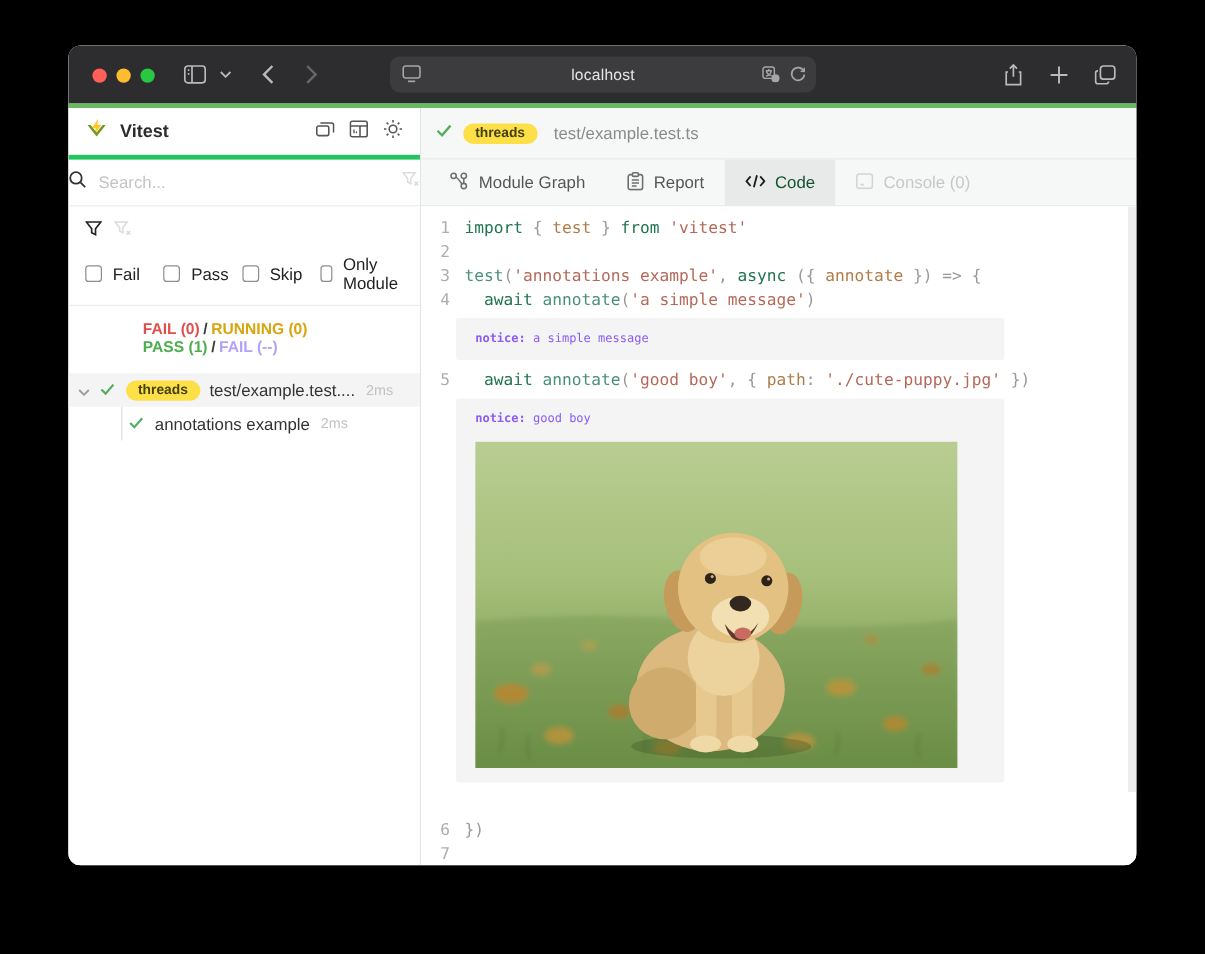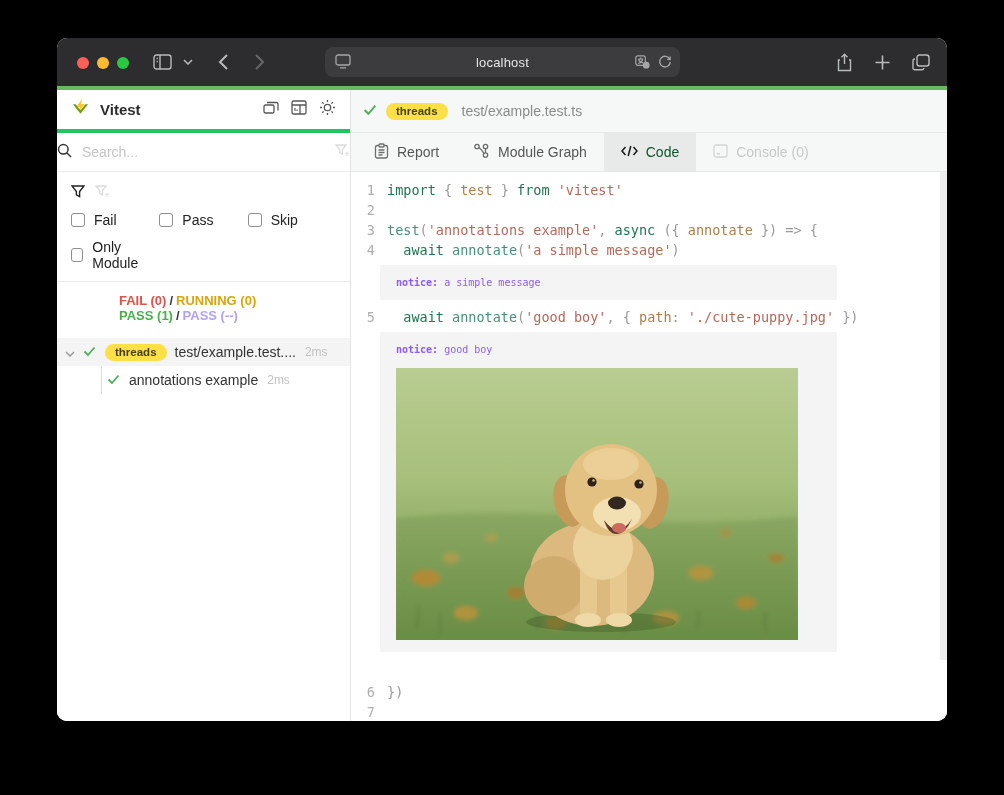--- a/index.html
+++ b/index.html
@@ -36,21 +36,21 @@
   .sb-hicons { display:flex; gap:12px; color:#555; align-items:center; }
 
   .sb-search { height:39px; border-bottom:1px solid #ececec; display:flex; align-items:center; padding:0 0; gap:10px; }
   .sb-search input { border:0; outline:0; flex:1; font-size:14px; color:#333; font-family:"Liberation Sans",sans-serif; background:transparent; }
   .sb-search input::placeholder { color:#c4c4c4; }
 
   .sb-filter { padding:12px 14px 10px; border-bottom:1px solid #ececec; }
   .filt-head { display:flex; align-items:center; gap:10px; margin-bottom:10px; color:#222; }
   .filt-title { font-size:14px; font-weight:700; flex:1; }
   .faint { color:#dcdcdc; }
-  .filt-grid { display:grid; grid-template-columns:1fr 1fr 1fr; row-gap:11px; }
+  .filt-grid { display:grid; grid-template-columns:1fr 1fr 1fr 1fr; row-gap:11px; }
   .chk { display:flex; align-items:center; gap:9px; font-size:14px; color:#222; cursor:default; }
   .chk .box { width:14px; height:14px; border:1.5px solid #8e8e8e; border-radius:3px; background:#fff; }
 
   .sb-status { padding:11px 0 8px 62px; font-size:13px; font-weight:700; line-height:15px; }
   .st-fail { color:var(--fail-red); } .st-run { color:var(--running-amber); }
   .st-pass { color:var(--pass-green); } .st-skip { color:var(--skip-purple); }
   .st-sep { color:#3a3a3a; padding:0 3px; }
 
   .sb-tree { margin-top:7px; }
   .trow { position:relative; height:28px; display:flex; align-items:center; font-size:14px; color:#333; padding-left:8px; }
@@ -260,21 +260,21 @@
                 <span>Only Module</span>
               </label>
             </div>
         </div>
 
         <div class="sb-status">
           <div>
             <span class="st-fail">FAIL (0)</span><span class="st-sep">/</span><span class="st-run">RUNNING (0)</span>
           </div>
           <div>
-            <span class="st-pass">PASS (1)</span><span class="st-sep">/</span><span class="st-skip">PASS (--)</span>
+            <span class="st-pass">PASS (1)</span><span class="st-sep">/</span><span class="st-skip">FAIL (--)</span>
           </div>
         </div>
 
         <div class="sb-tree">
           <div class="trow sel">
             <span class="chev">
               <svg width="10" height="6" viewBox="0 0 10 6" fill="none" stroke="currentColor" stroke-width="1.5">
                   <path d="M1 1 L5 5 L9 1"></path>
                 </svg>
             </span>
@@ -305,42 +305,42 @@
           <span>
             <svg width="14" height="12" viewBox="0 0 13 11" fill="none" stroke="#52ad5e" stroke-width="1.8">
                 <path d="M1.5 5.5 L5 9 L11.5 1.5"></path>
               </svg>
           </span>
           <span class="badge">threads</span>
           <span class="file-path">test/example.test.ts</span>
         </div>
 
         <div class="tab-bar">
+            <div class="tab">
+              <span>
+  <svg width="17" height="16" viewBox="0 0 17 16" fill="none" stroke="currentColor" stroke-width="1.3">
+    <circle cx="4" cy="3.5" r="2.2"></circle>
+                  <circle cx="12.5" cy="3.5" r="2.2"></circle>
+                  <circle cx="12.5" cy="12" r="2.2"></circle>
+    <path d="M6 4.5 C8 6 9.5 8 11 10.3 M12.5 5.7 V9.8"></path>
+  </svg>
+</span>
+              <span>Module Graph</span>
+            </div>
             <div class="tab">
               <span>
   <svg width="15" height="16" viewBox="0 0 15 16" fill="none" stroke="currentColor" stroke-width="1.3">
     <rect x="1.5" y="2.5" width="12" height="12.5" rx="1.8"></rect>
                   <rect x="5" y="1" width="5" height="3" rx="1" fill="#f6f7f7"></rect>
     <line x1="4.5" y1="7" x2="10.5" y2="7"></line>
                   <line x1="4.5" y1="9.5" x2="10.5" y2="9.5"></line>
                   <line x1="4.5" y1="12" x2="8.5" y2="12"></line>
   </svg>
 </span>
               <span>Report</span>
-            </div>
-            <div class="tab">
-              <span>
-  <svg width="17" height="16" viewBox="0 0 17 16" fill="none" stroke="currentColor" stroke-width="1.3">
-    <circle cx="4" cy="3.5" r="2.2"></circle>
-                  <circle cx="12.5" cy="3.5" r="2.2"></circle>
-                  <circle cx="12.5" cy="12" r="2.2"></circle>
-    <path d="M6 4.5 C8 6 9.5 8 11 10.3 M12.5 5.7 V9.8"></path>
-  </svg>
-</span>
-              <span>Module Graph</span>
             </div>
             <div class="tab active">
               <span>
   <svg width="17" height="12" viewBox="0 0 17 12" fill="none" stroke="currentColor" stroke-width="1.5">
     <path d="M4.5 2 L1 6 L4.5 10"></path>
                   <path d="M12.5 2 L16 6 L12.5 10"></path>
                   <line x1="9.8" y1="1" x2="7.2" y2="11"></line>
   </svg>
 </span>
               <span>Code</span>

